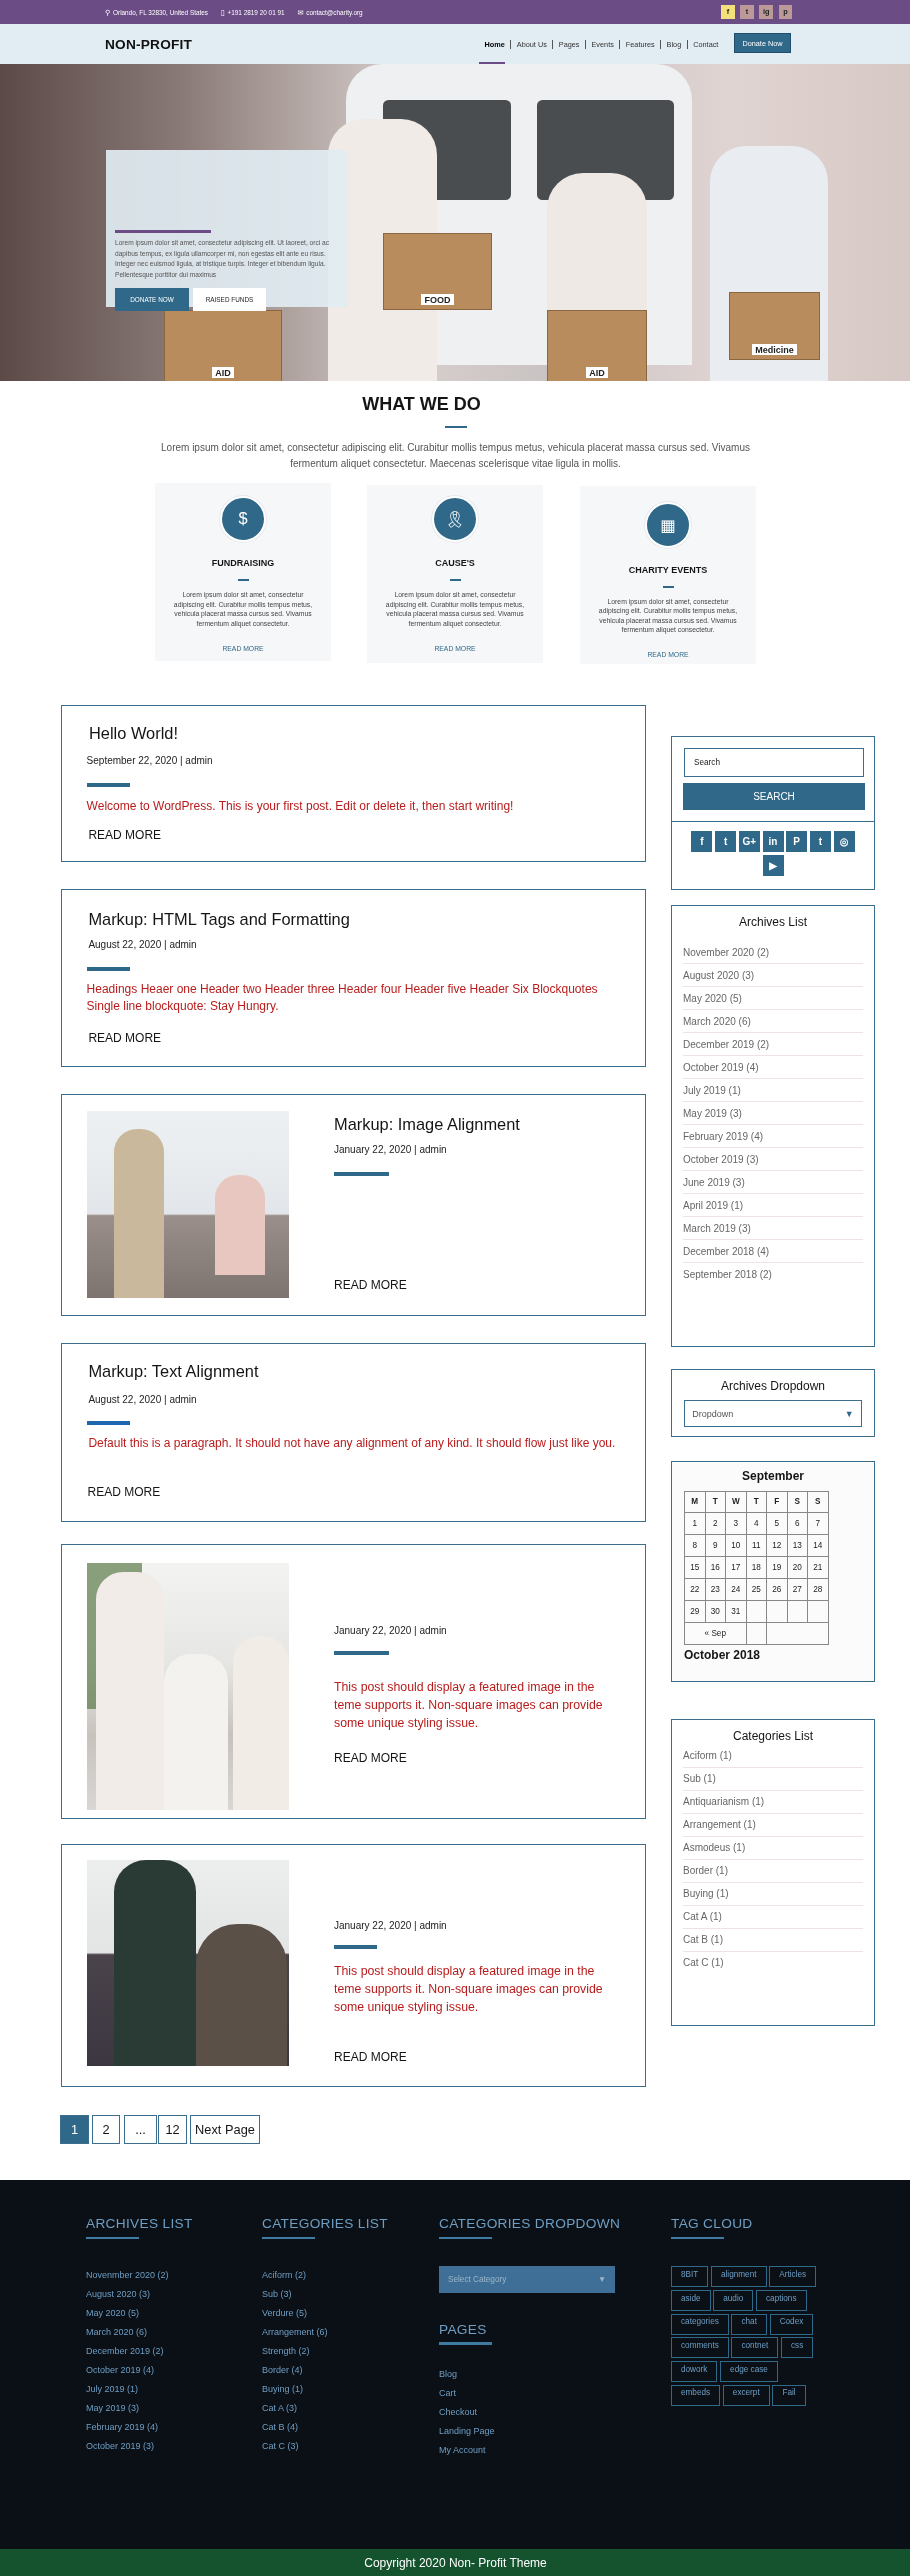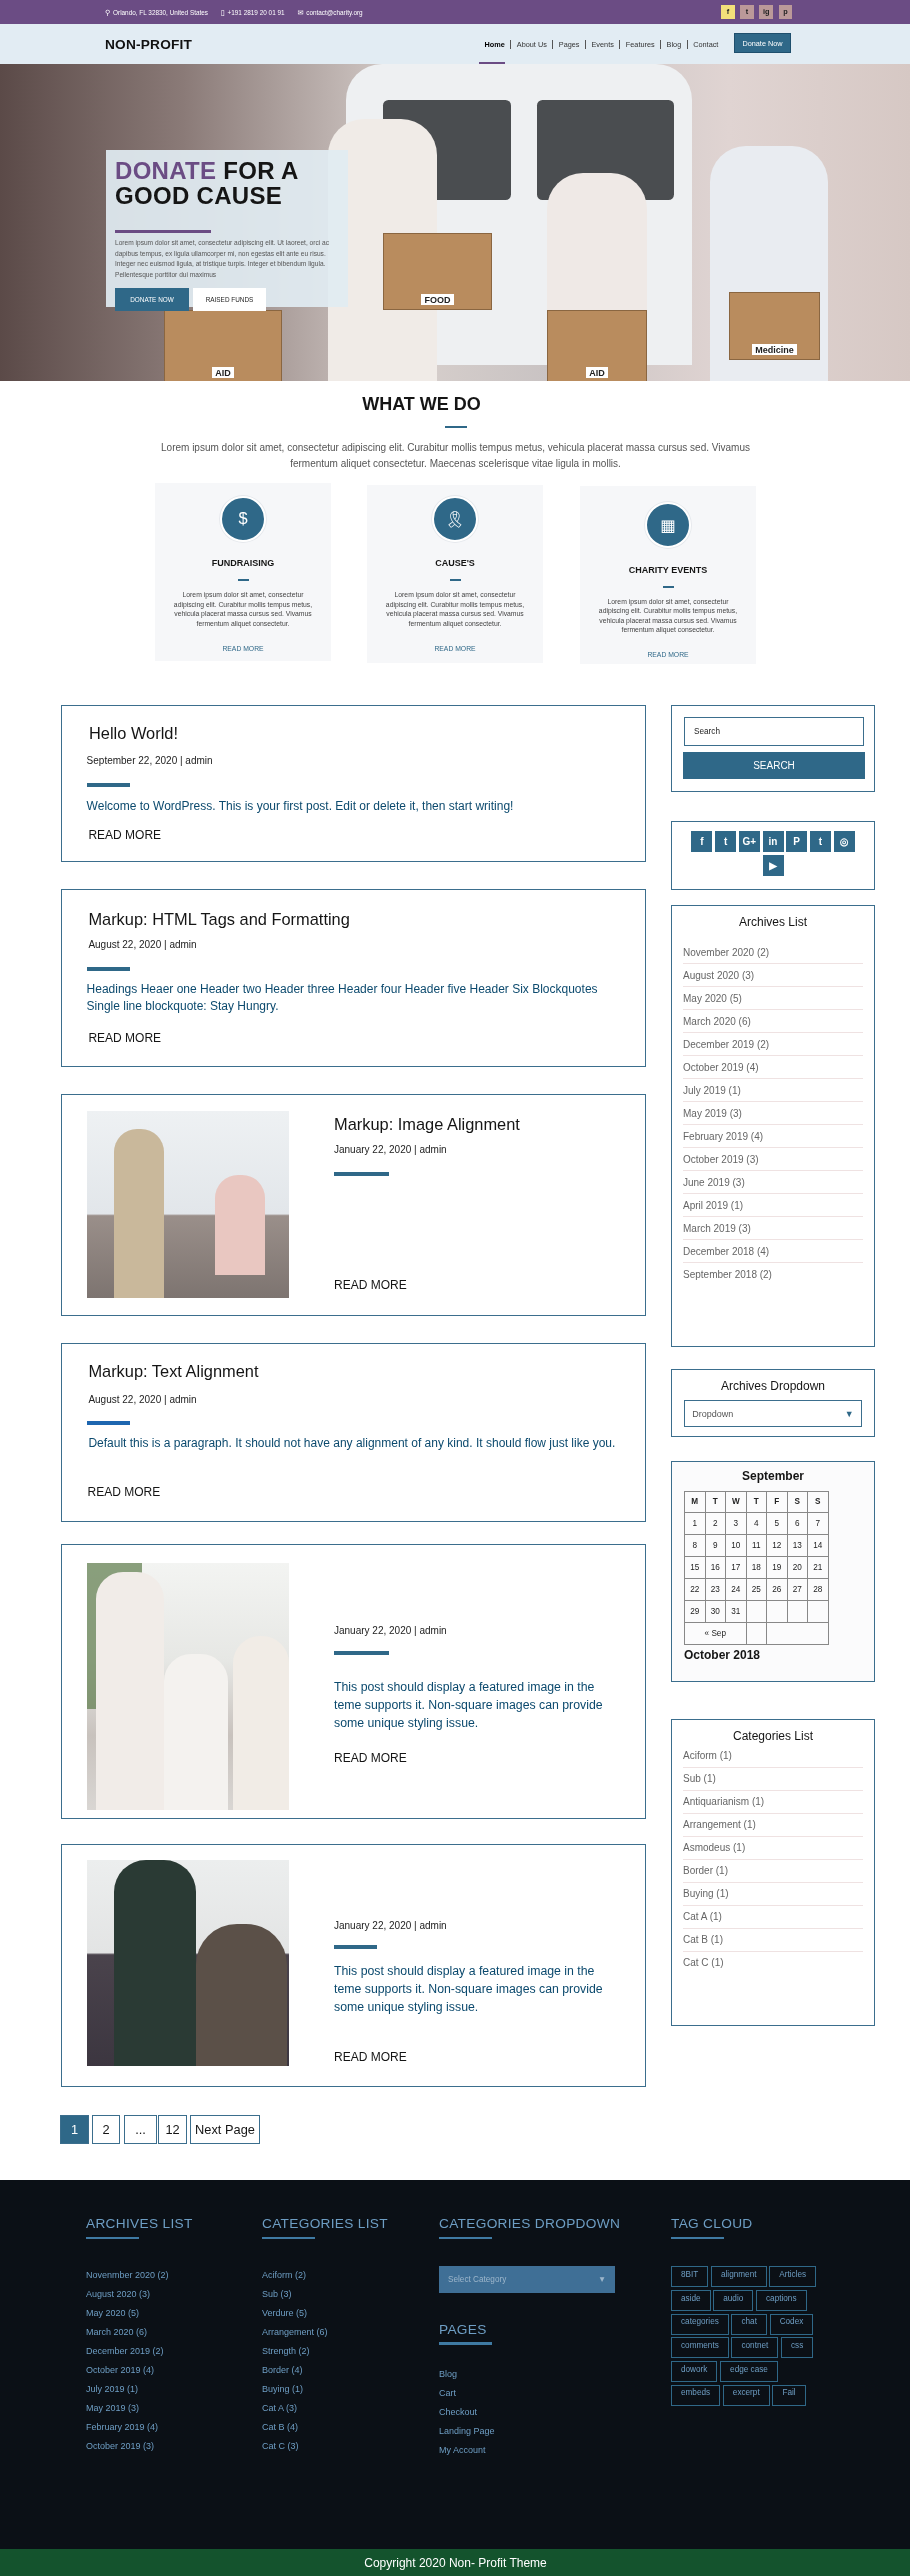--- a/index.html
+++ b/index.html
@@ -35,21 +35,21 @@
 .svc{position:absolute;width:176px;background:#f6f7f9;text-align:center}
 .svc .circle{width:46px;height:46px;border-radius:50%;background:#2f6888;border:2.7px solid #fff;box-shadow:0 0 0 0.9px #e5e8ec;margin:0 auto;color:#fff;display:flex;align-items:center;justify-content:center;font-size:16.4px}
 .svc h3{font-size:9px;font-weight:bold;color:#151515;margin-top:16.4px}
 .svc .sb{width:11px;height:1.8px;background:#2f6888;margin:11px auto 9px}
 .svc p{font-size:6.8px;line-height:9.6px;color:#444;padding:0 12.8px}
 .svc .rm{display:block;margin-top:16.4px;font-size:6.8px;color:#2f6888}
 .post{position:absolute;left:61px;width:585px;border:1.8px solid #3b6e8d;background:#fff}
 .post h2{font-size:16.4px;font-weight:normal;color:#151515}
 .post .meta{font-size:10px;color:#222}
 .post .pb{width:43px;height:3.6px;background:#2f6888}
-.post .ex{font-size:12px;line-height:17.3px;color:#0c4a6e}
+.post .ex{font-size:12px;line-height:17.3px;color:#b91c1c}
 .post .rm{font-size:12px;color:#151515;text-decoration:none}
 .post .img{position:absolute;left:24.6px;width:202px}
 .widget{position:absolute;left:671px;width:204px;border:1.8px solid #3b6e8d;background:#fff}
 .widget .wt{text-align:center;font-size:12px;color:#151515}
 .widget ul{list-style:none;margin:0 11px}
 .widget li{font-size:10px;color:#666;padding:5.5px 0 5.5px 0;border-bottom:0.9px solid #efe2e2}
 .widget li:last-child{border-bottom:none}
 .search-in{position:absolute;left:12px;top:11px;width:180px;height:29px;border:1.8px solid #3b6e8d;font-size:8.2px;padding-left:9px;display:flex;align-items:center;color:#222}
 .search-btn{position:absolute;left:11px;top:46px;width:182px;height:27px;background:#2f6888;color:#fff;font-size:10px;display:flex;align-items:center;justify-content:center}
 .soc-row{position:absolute;left:0;top:9px;width:100%;display:flex;flex-wrap:wrap;justify-content:center;gap:2.7px;padding:0 18px}
@@ -116,21 +116,20 @@
   <div class="box" style="left:383px;top:169px;width:109px;height:77px">
       <span>FOOD</span>
     </div>
   <div class="box" style="left:547px;top:246px;width:100px;height:73px">
       <span>AID</span>
     </div>
   <div class="box" style="left:729px;top:228px;width:91px;height:68px">
       <span>Medicine</span>
     </div>
   <div class="hero-card">
-    <h1><span class="accent">DONATE</span><span> FOR A GOOD CAUSE</span></h1>
     <div class="bar"></div>
     <p>Lorem ipsum dolor sit amet, consectetur adipiscing elit. Ut laoreet, orci ac dapibus tempus, ex ligula ullamcorper mi, non egestas elit ante eu risus. Integer nec euismod ligula, at tristique turpis. Integer et bibendum ligula. Pellentesque porttitor dui maximus</p>
     <div class="btn1">DONATE NOW</div>
     <div class="btn2">RAISED FUNDS</div>
   </div>
 </div>
 
 <div class="wwd-title">WHAT WE DO</div>
 <div class="wwd-bar"></div>
 <div class="wwd-text">Lorem ipsum dolor sit amet, consectetur adipiscing elit. Curabitur mollis tempus metus, vehicula placerat massa cursus sed. Vivamus fermentum aliquet consectetur. Maecenas scelerisque vitae ligula in mollis.</div>
@@ -215,21 +214,21 @@
   <div class="ex" style="position:absolute;left:272px;top:117px;width:273px;font-size:12.3px;line-height:18px">This post should display a featured image in the teme supports it. Non-square images can provide some unique styling issue.</div>
   <a class="rm" style="position:absolute;left:272px;top:205px">READ MORE</a>
 </div>
 
 <div class="pag" style="left:60px;width:29px;background:#2f6888;color:#fff">1</div>
 <div class="pag" style="left:92px;width:28px">2</div>
 <div class="pag" style="left:124px;width:33px">...</div>
 <div class="pag" style="left:158px;width:29px">12</div>
 <div class="pag" style="left:190px;width:70px">Next Page</div>
 
-<div class="widget" style="top:705px;height:87px">
+<div class="widget" style="top:736px;height:87px">
   <div class="search-in">Search</div>
   <div class="search-btn">SEARCH</div>
 </div>
 
 <div class="widget" style="top:821px;height:69px">
   <div class="soc-row">
     <div>f</div>
     <div>t</div>
     <div>G+</div>
     <div>in</div>

